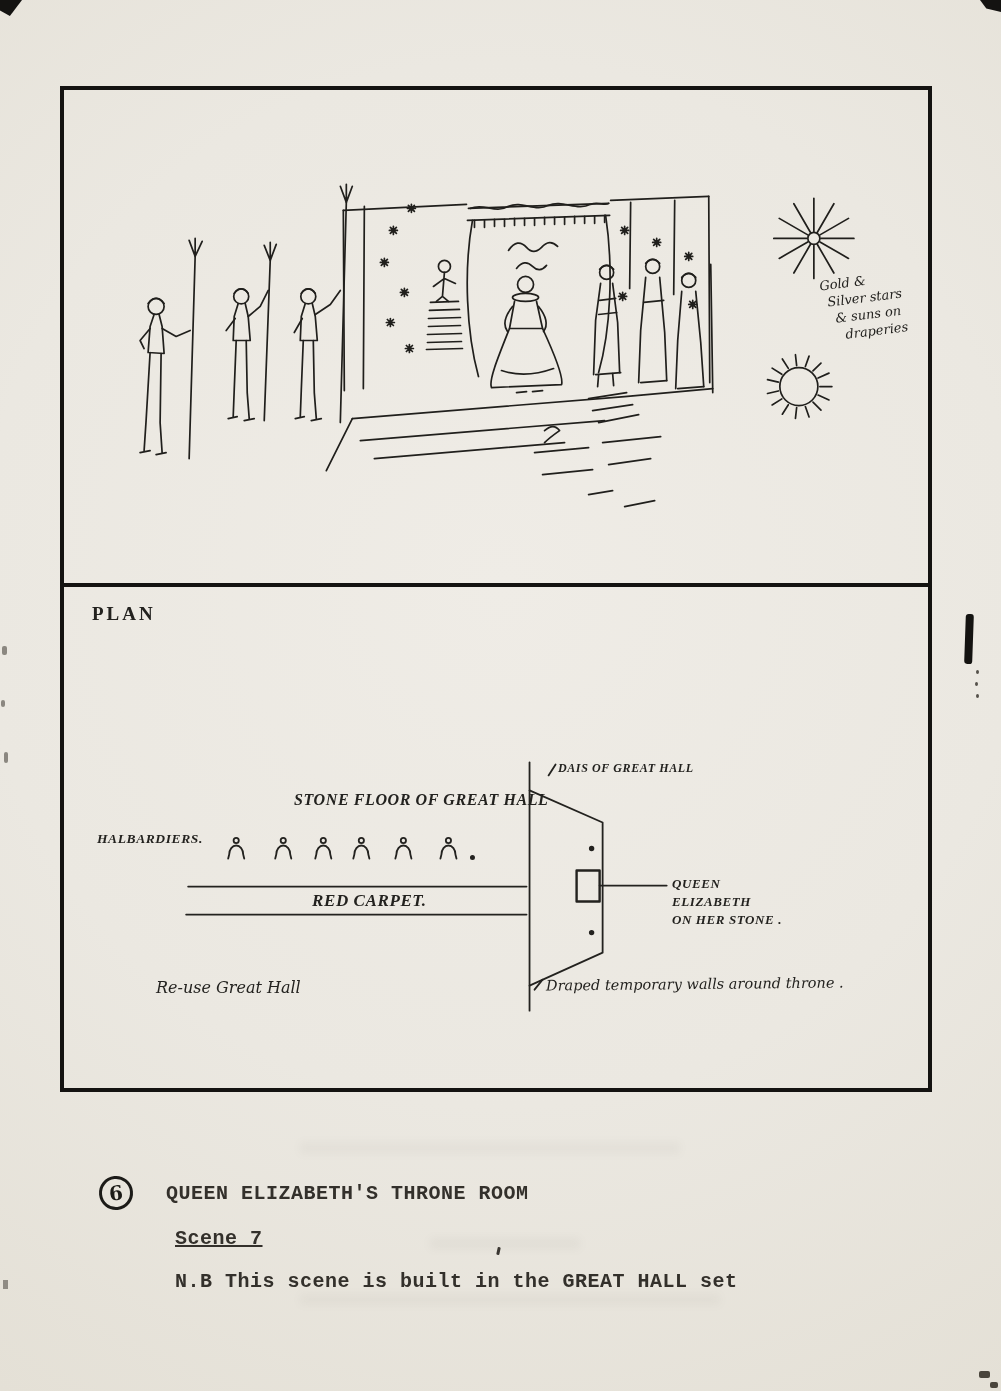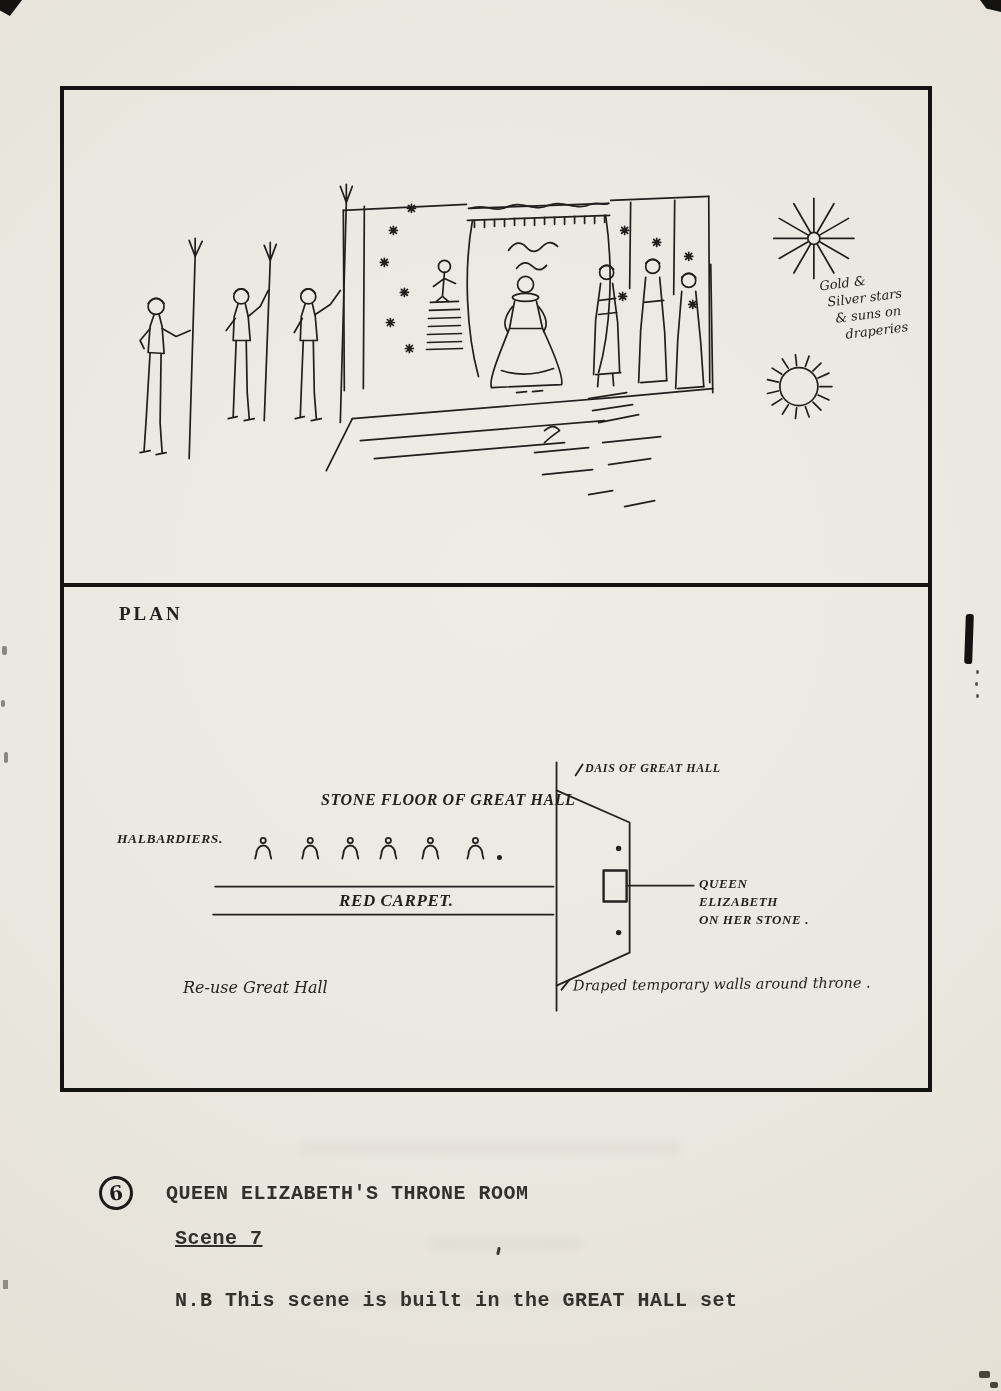--- a/index.html
+++ b/index.html
@@ -14,38 +14,38 @@
   
   .frame {
     position:absolute; left:60px; top:86px; width:872px; height:1006px;
     border:4.5px solid #141311; background:transparent;
   }
   .sketch-area {
     position:absolute; left:0; top:0; width:100%; height:497px;
     border-bottom:4.5px solid #141311;
   }
   .plan-area {
-    position:absolute; left:0; top:501px; width:100%; bottom:0;margin-left:27px;
+    position:absolute; left:0; top:501px; width:100%; bottom:0;
   }
   .fill-svg { position:absolute; left:0; top:0; width:100%; height:100%; }
 
   
   .hand-caps {
     position:absolute; font-family:"Liberation Serif", serif; font-style:italic;
     font-weight:700; color:#23221f; letter-spacing:0.6px; white-space:nowrap;
   }
   .hand-script {
     position:absolute; font-family:"DejaVu Serif", serif; font-style:italic;
     color:#23221f; white-space:nowrap;
   }
 
   .plan-title { left:28px; top:12px; font-size:19px; letter-spacing:3px; font-style:normal; }
   .dais-label { left:494px; top:170px; font-size:12px; }
   .stone-floor-label { left:230px; top:200px; font-size:16px; }
-  .halbardiers-label { left:26px; top:240px; font-size:13.5px; }
+  .halbardiers-label { left:33px; top:240px; font-size:13.5px; }
   .red-carpet-label { left:248px; top:300px; font-size:17px; }
   .queen-label { left:608px; top:284px; font-size:13px; line-height:18px; }
   .draped-label { left:482px; top:385px; font-size:14.5px; transform:rotate(-0.6deg); }
   .reuse-label { left:92px; top:387px; font-size:16px; }
 
   .sketch-note {
     position:absolute; left:758px; top:180px; width:120px;
     font-family:"DejaVu Serif", serif; font-style:italic; font-size:13px;
     color:#23221f; line-height:17px; transform:rotate(-7deg);
   }
@@ -53,21 +53,21 @@
   .sketch-note div:nth-child(3){ margin-left:12px; }
   .sketch-note div:nth-child(4){ margin-left:20px; }
 
   
   .typed {
     position:absolute; font-family:"Liberation Mono", monospace; font-weight:700;
     color:#33302b; font-size:20px; letter-spacing:0.5px; white-space:nowrap;
   }
   .footer-title { left:166px; top:1182px; }
   .footer-scene { left:175px; top:1227px;text-decoration:underline; }
-  .footer-note  { left:175px; top:1270px;margin-top:19px; }
+  .footer-note  { left:175px; top:1270px; }
   .circled-number {
     position:absolute; left:99px; top:1176px; width:34px; height:34px;
     border:3px solid #1c1b18; border-radius:50%;
     display:flex; align-items:center; justify-content:center;
     font-family:"DejaVu Serif", serif; font-weight:700; font-size:20px; color:#1c1b18;
     transform:rotate(-6deg);
   }
 
   
   .artifact { position:absolute; background:#141311; }

